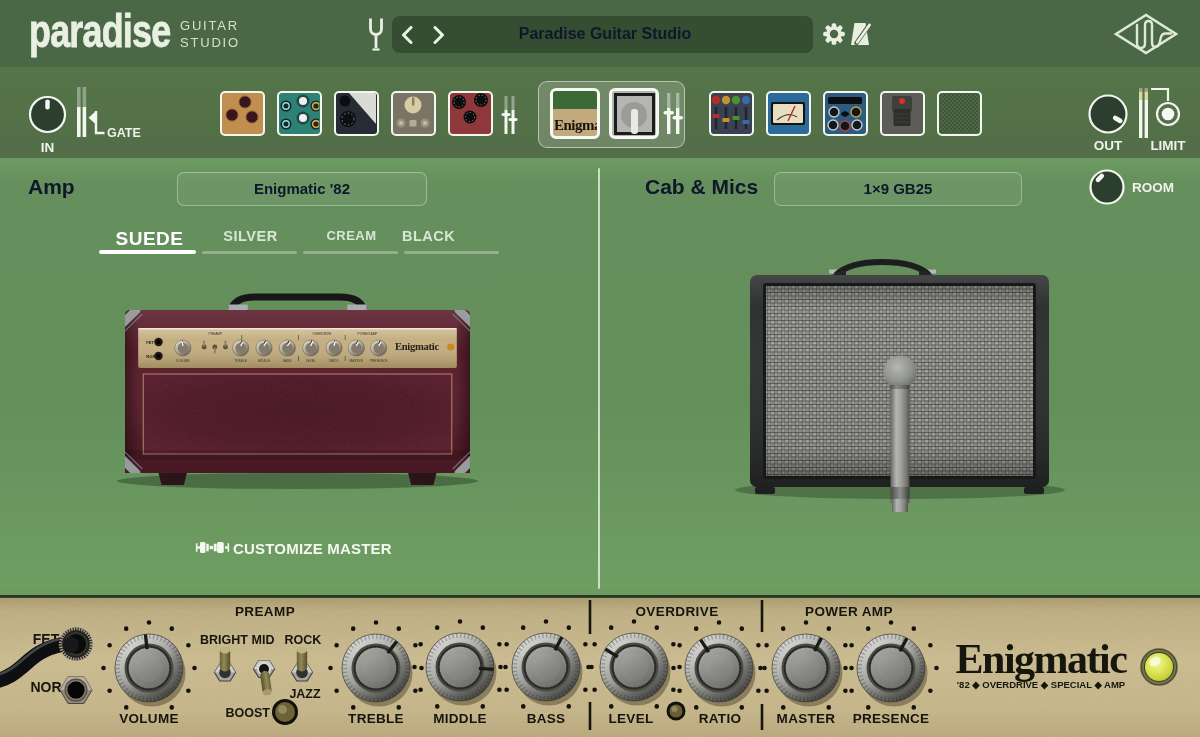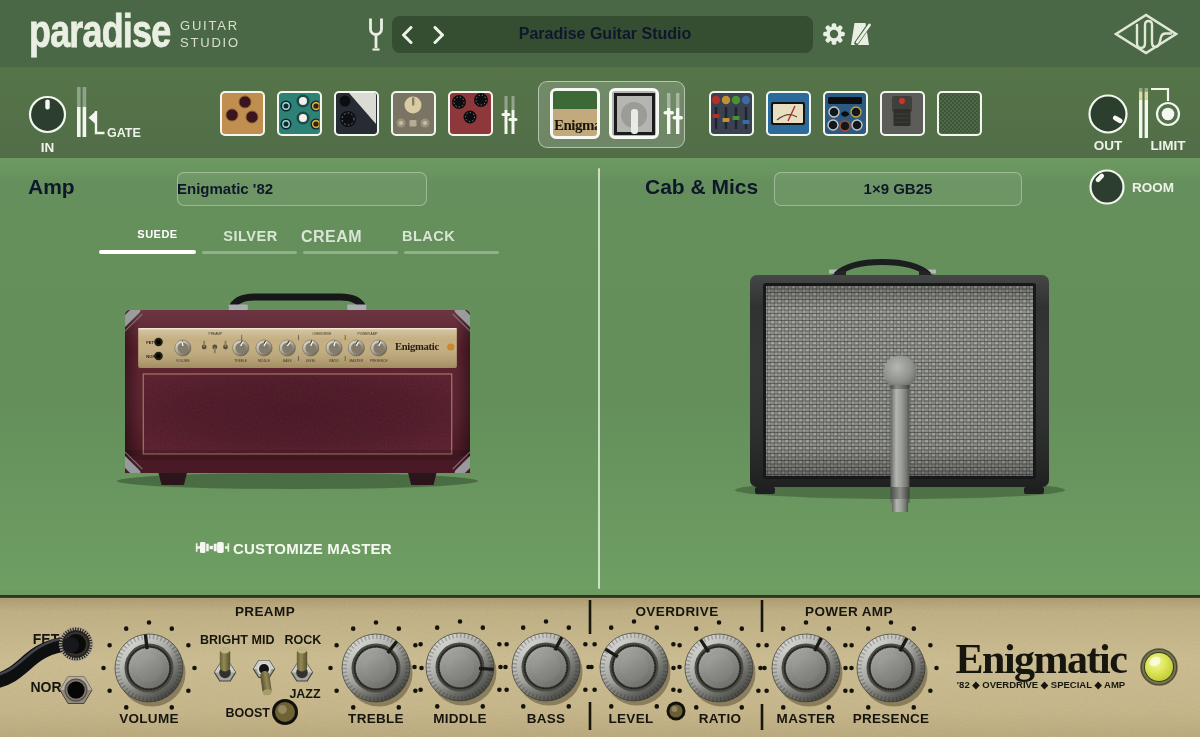--- a/index.html
+++ b/index.html
@@ -222,25 +222,25 @@
   <rect x="84.6" y="34.5" width="3.4" height="38.5" fill="#f2f6ee"></rect>
   <path d="M91 24 H108 V36" fill="none" stroke="#f2f6ee" stroke-width="2.2"></path>
   <circle cx="108" cy="49" r="11" fill="none" stroke="#f2f6ee" stroke-width="2.2"></circle>
   <circle cx="108" cy="49" r="6.3" fill="#f6f9f3"></circle>
   <text x="108" y="85" font-size="13.5" font-weight="bold" fill="#eef3e9" text-anchor="middle">LIMIT</text>
 </svg>
 
 <div class="abs" style="left:598px;top:168px;width:2px;height:421px;background:rgba(238,245,230,0.75);border-radius:1px;"></div>
 <div class="abs wt" style="left:28px;top:175px;font-weight:bold;font-size:21px;">Amp</div>
 <div class="abs" style="left:177px;top:172px;width:250px;height:34px;border:1.5px solid rgba(255,255,255,0.33);background:rgba(255,255,255,0.06);border-radius:7px;box-sizing:border-box;"></div>
-<div class="abs wt" style="left:177px;top:180px;width:250px;text-align:left;font-weight:bold;font-size:15px;">Enigmatic '82</div>
+<div class="abs wt" style="left:177px;top:180px;width:250px;text-align:center;font-weight:bold;font-size:15px;">Enigmatic '82</div>
 <div class="abs" style="left:99px;top:228px;width:404px;height:26px;">
-  <div class="abs" style="left:8px;width:101px;text-align:center;font-weight:bold;font-size:11px;letter-spacing:0.5px;color:#ffffff;">SUEDE</div>
+  <div class="abs" style="left:0;width:101px;text-align:center;font-weight:bold;font-size:19px;letter-spacing:0.5px;color:#ffffff;">SUEDE</div>
   <div class="abs" style="left:101px;width:101px;text-align:center;font-weight:bold;font-size:14.5px;letter-spacing:0.5px;color:rgba(243,248,240,0.82);">SILVER</div>
-  <div class="abs" style="left:202px;width:101px;font-weight:bold;font-size:16px;letter-spacing:0.5px;color:rgba(243,248,240,0.82);">CREAM</div>
+  <div class="abs" style="left:202px;width:101px;text-align:center;font-weight:bold;font-size:13px;letter-spacing:0.5px;color:rgba(243,248,240,0.82);">CREAM</div>
   <div class="abs" style="left:303px;width:101px;text-align:left;font-weight:bold;font-size:14.5px;letter-spacing:0.5px;color:rgba(243,248,240,0.82);">BLACK</div>
   <div class="abs" style="left:0;top:22px;width:97px;height:3.5px;border-radius:2px;background:#ffffff;"></div>
   <div class="abs" style="left:103px;top:23px;width:95px;height:2.5px;border-radius:2px;background:rgba(255,255,255,0.30);"></div>
   <div class="abs" style="left:204px;top:23px;width:95px;height:2.5px;border-radius:2px;background:rgba(255,255,255,0.30);"></div>
   <div class="abs" style="left:305px;top:23px;width:95px;height:2.5px;border-radius:2px;background:rgba(255,255,255,0.30);"></div>
 </div>
 
 <svg class="abs" style="left:90px;top:280px;" width="410" height="230" viewBox="0 0 410 230">
 <g transform="translate(-0.5,0) scale(1.0147,1)">
   <defs>

